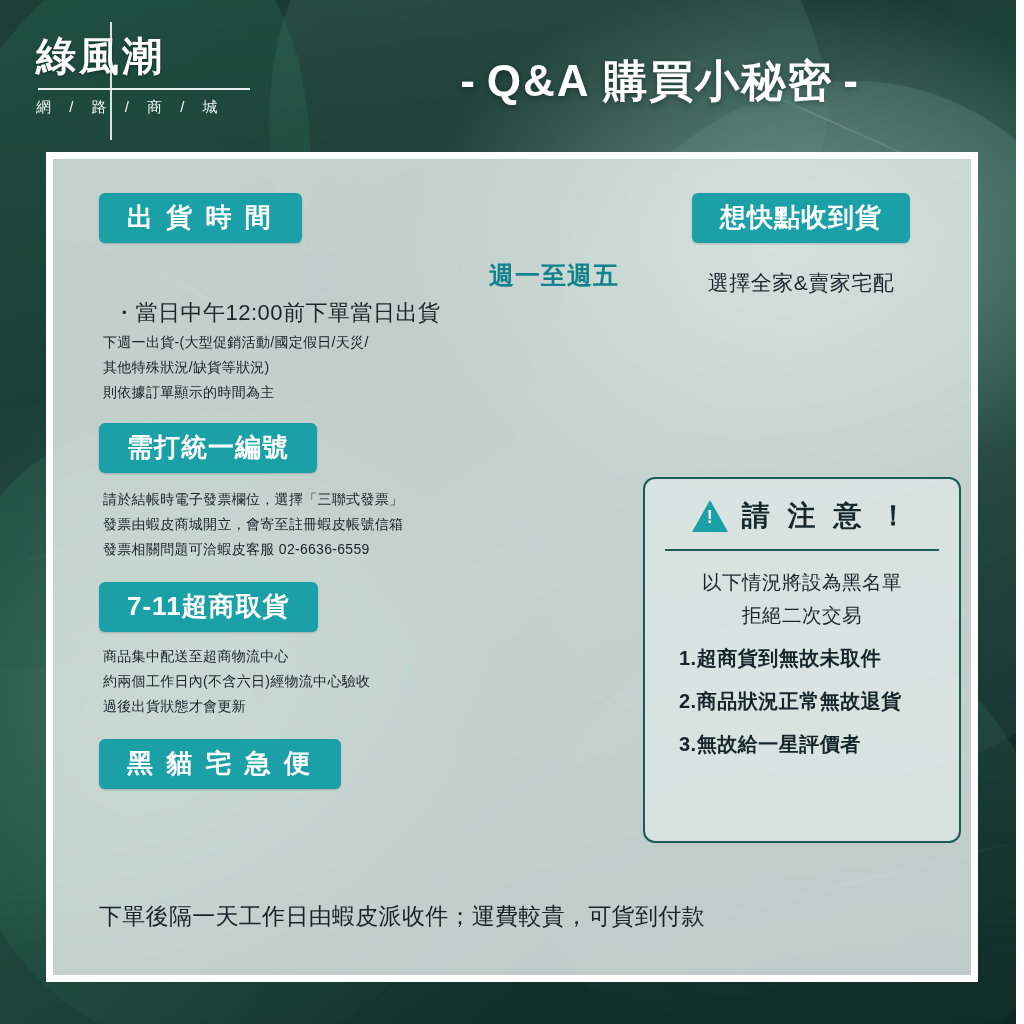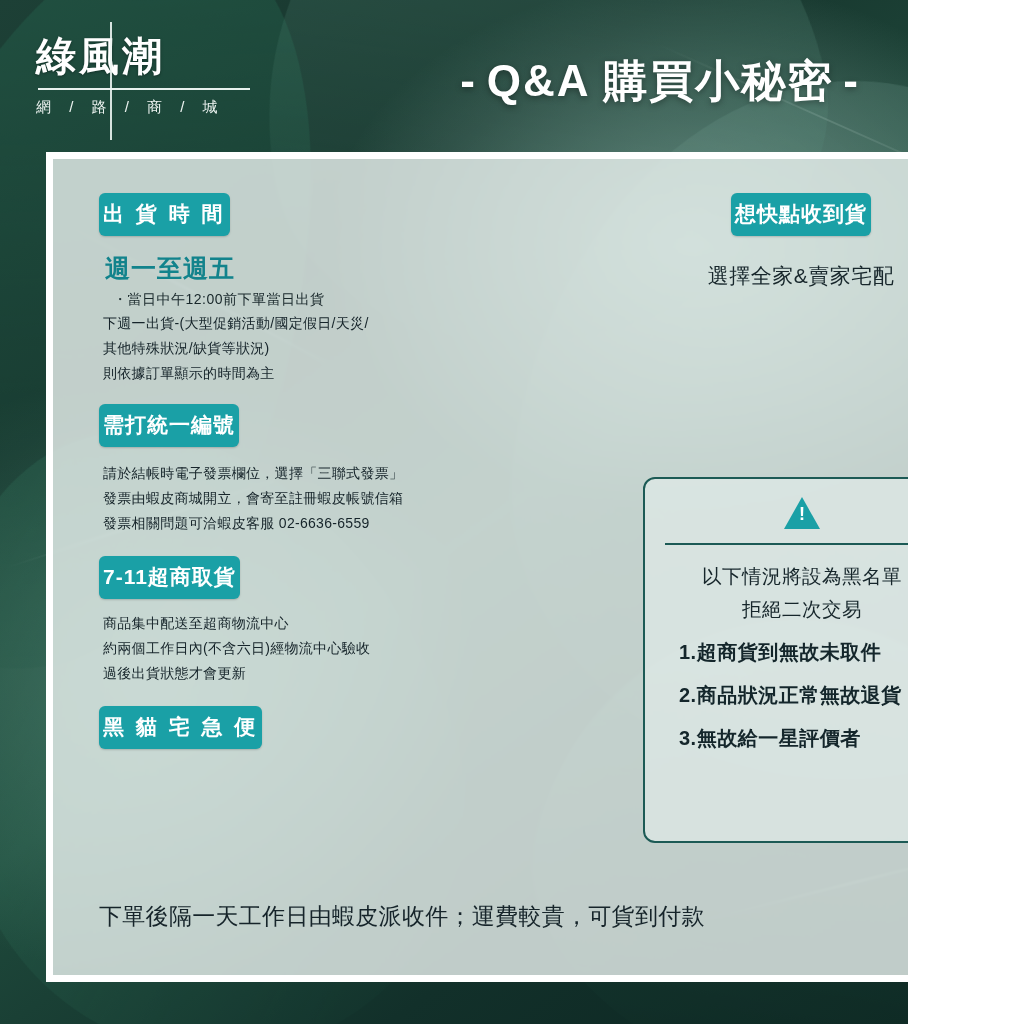--- a/index.html
+++ b/index.html
@@ -9,21 +9,21 @@
   body {
     width: 1024px;
     height: 1024px;
     font-family: "Liberation Sans", sans-serif;
     overflow: hidden;
   }
 
   
   .page {
     position: relative;
-    width: 908px;
+    width: 1016px;
     height: 1024px;
     background:
       radial-gradient(ellipse 520px 380px at 76% 24%, rgba(173,206,198,.55), rgba(173,206,198,0) 70%),
       radial-gradient(ellipse 460px 420px at 16% 66%, rgba(126,178,160,.38), rgba(126,178,160,0) 72%),
       linear-gradient(145deg, #1d4036 0%, #17352d 28%, #1f4a3c 52%, #12302a 78%, #0d2722 100%);
     overflow: hidden;
   }
   
   .leaf {
     position: absolute;
@@ -117,46 +117,47 @@
     padding: 26px 30px;
     box-sizing: border-box;
   }
 
   
   .pill {
     display: inline-block;
     background: #1aa0a6;
     color: #ffffff;
     font-weight: 700;
-    font-size: 21px;
+    font-size: 26px;
     letter-spacing: 3px;
-    padding: 7px 4px 8px;
+    padding: 7px 28px 8px;
     border-radius: 6px;
     box-shadow: 0 1px 2px rgba(0,0,0,.18);
     white-space: nowrap;
   }
   .pill.tight { letter-spacing: 1px; }
 
   
   .col-left {
     position: absolute;
     left: 46px; top: 34px;
     width: 520px;
   }
   .sec { margin-bottom: 6px; }
   .subhead {
     color: #12838c;
     font-size: 25px;
     font-weight: 700;
     margin: 16px 0 6px 6px;
     letter-spacing: 1px;
+    text-align: right;
   }
   .bullet {
     color: #18272a;
-    font-size: 14px;
+    font-size: 22px;
     margin: 4px 0 4px 14px;
     letter-spacing: .5px;
   }
   .para {
     color: #16242a;
     font-size: 14px;
     line-height: 1.5;
     margin: 4px 0 0 4px;
     letter-spacing: .3px;
   }
@@ -307,20 +308,21 @@
       </div>
 
       <div class="col-right-top">
         <span class="pill tight">想快點收到貨</span>
         <div class="right-text">選擇全家&amp;賣家宅配</div>
       </div>
 
       <div class="notice">
         <div class="notice-head">
           <div class="warn-tri"></div>
+          <div class="notice-title">請 注 意 ！</div>
         </div>
         <div class="notice-rule"></div>
         <div class="notice-line">以下情況將設為黑名單</div>
         <div class="notice-line">拒絕二次交易</div>
         <div class="notice-item">1.超商貨到無故未取件</div>
         <div class="notice-item">2.商品狀況正常無故退貨</div>
         <div class="notice-item">3.無故給一星評價者</div>
       </div>
 
       <div class="bottom-line">下單後隔一天工作日由蝦皮派收件；運費較貴，可貨到付款</div>

